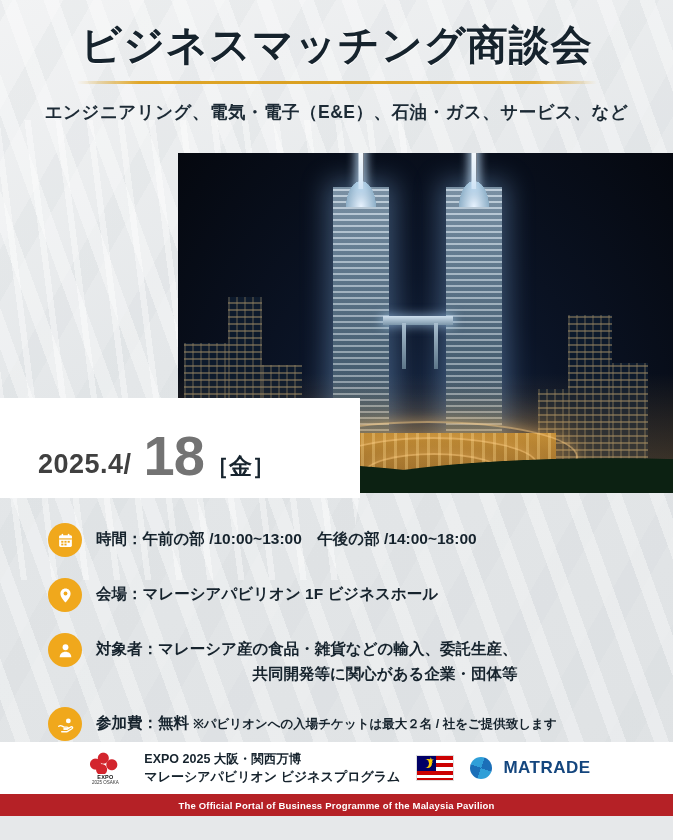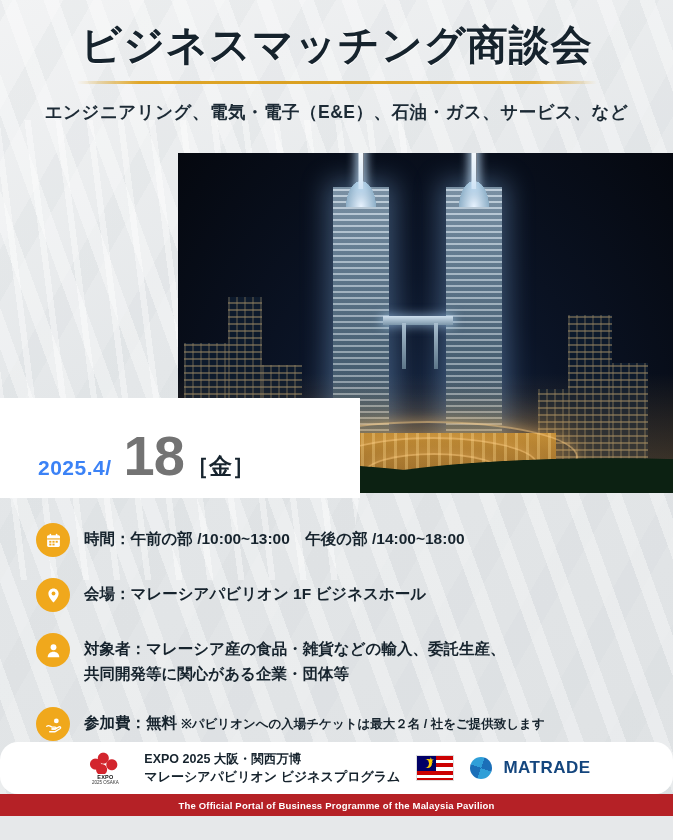--- a/index.html
+++ b/index.html
@@ -152,37 +152,37 @@
   .date-band {
     position: absolute;
     left: 0; top: 398px;
     width: 360px; height: 100px;
     background: #ffffff;
     display: flex;
     align-items: flex-end;
     padding: 0 0 16px 38px;
   }
   .date-year {
-    font-size: 21px; font-weight: bold; color: #3b82f6;
+    font-size: 27px; font-weight: bold; color: #404040;
     letter-spacing: .5px; line-height: 1;
     padding-bottom: 4px;
   }
   .date-day {
     font-size: 56px; font-weight: bold; color: #737373;
     line-height: .92; margin-left: 12px; letter-spacing: -1px;
   }
   .date-dow {
     font-size: 23px; font-weight: bold; color: #17242e;
     line-height: 1; padding-bottom: 4px; margin-left: 2px;
   }
 
   
   .info {
     position: absolute;
-    left: 36px; top: 522px; right: 30px;
+    left: 48px; top: 522px; right: 30px; text-align: right;
   }
   .row {
     display: flex;
     align-items: flex-start;
     margin-bottom: 20px;
   }
   .icon-badge {
     flex: 0 0 auto;
     width: 34px; height: 34px;
     border-radius: 50%;
@@ -205,21 +205,20 @@
   }
 
   
   .footer {
     position: absolute;
     left: 0; bottom: 22px; width: 100%;
     height: 52px;
     background: #ffffff;
     display: flex; align-items: center; justify-content: center;
     gap: 16px;
-    border-radius: 18px;
   }
   .expo-logo {
     width: 46px; height: 40px;
     display:flex; flex-direction:column; align-items:center; justify-content:center;
     border-radius: 3px;
     background: #fff;
     position: relative;
   }
   .expo-mark {
     width: 34px; height: 22px;

